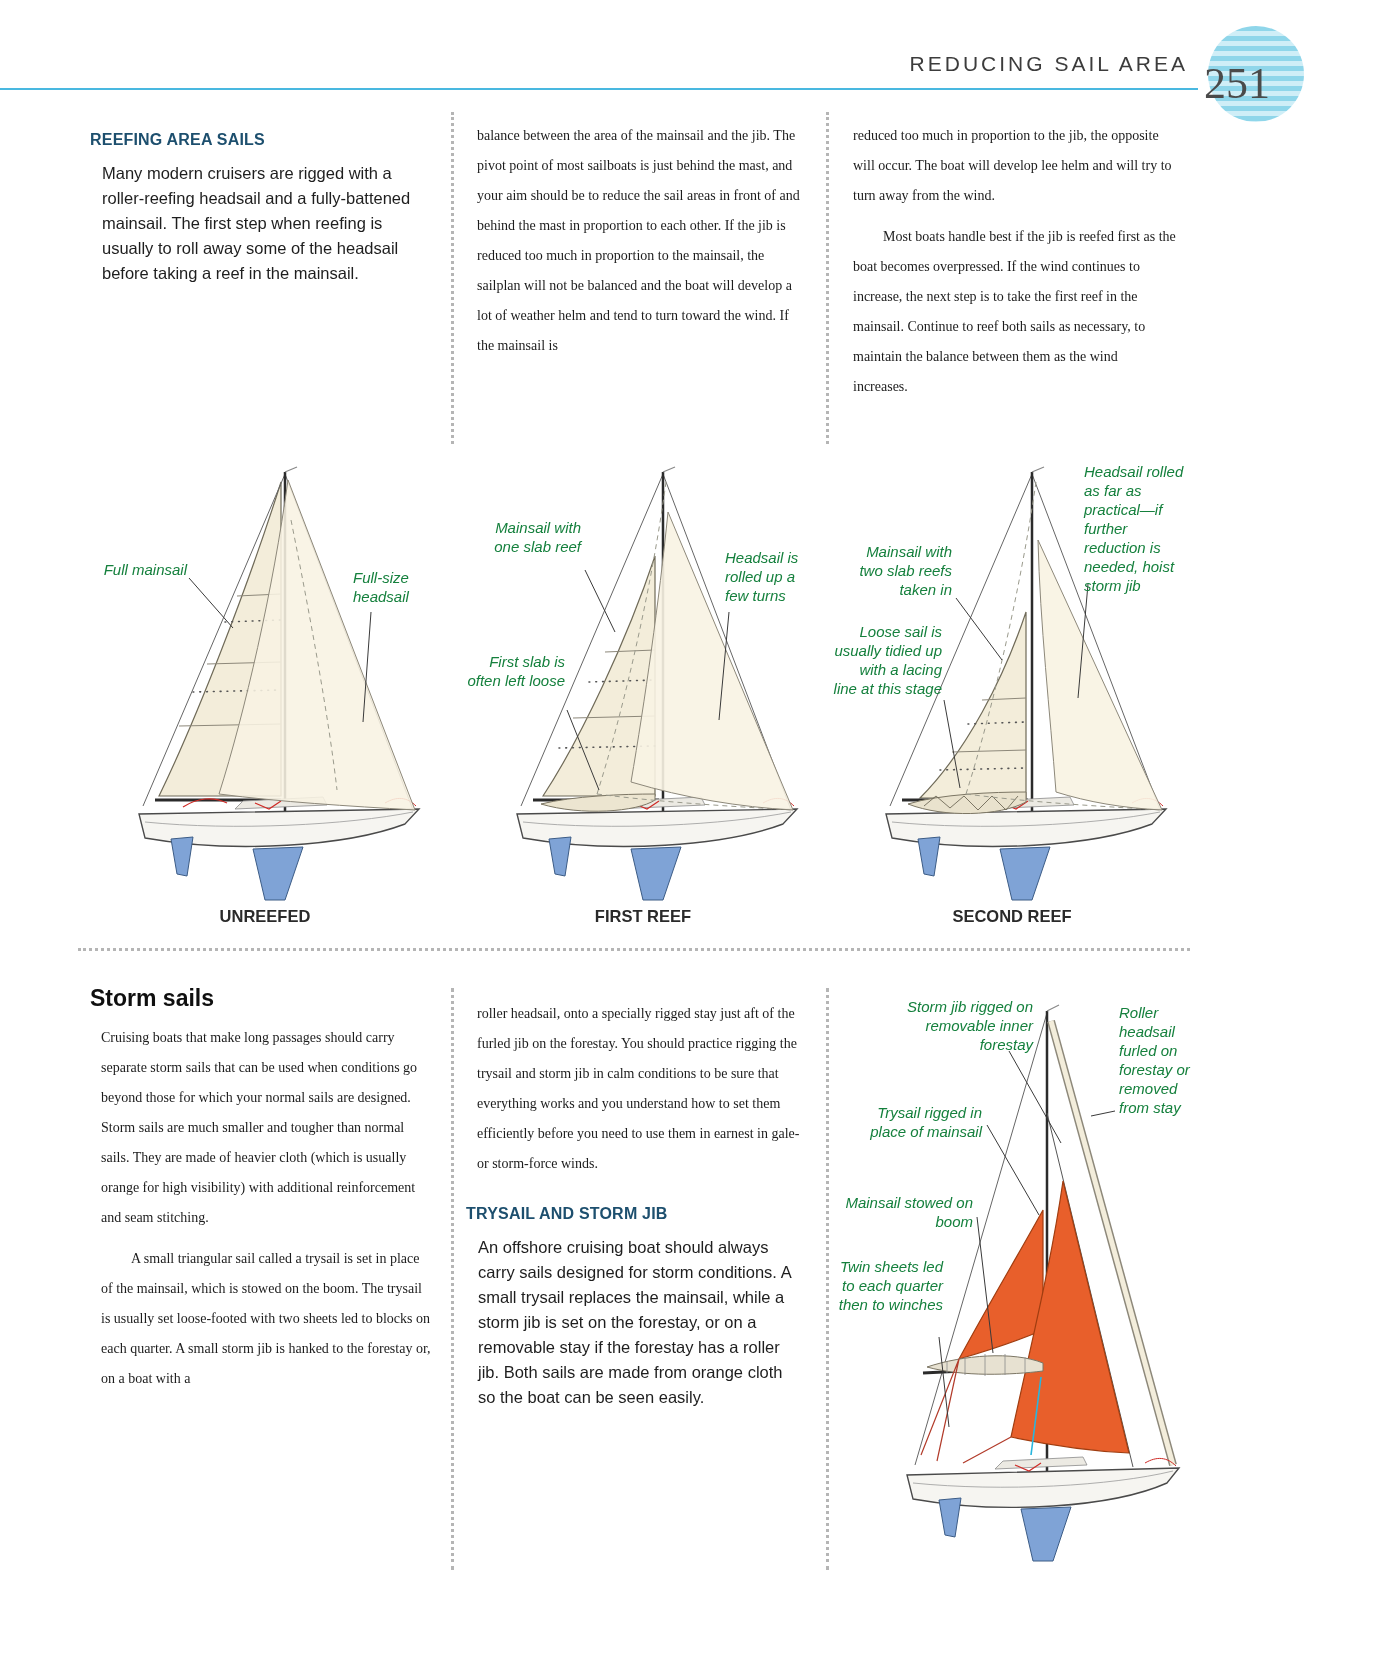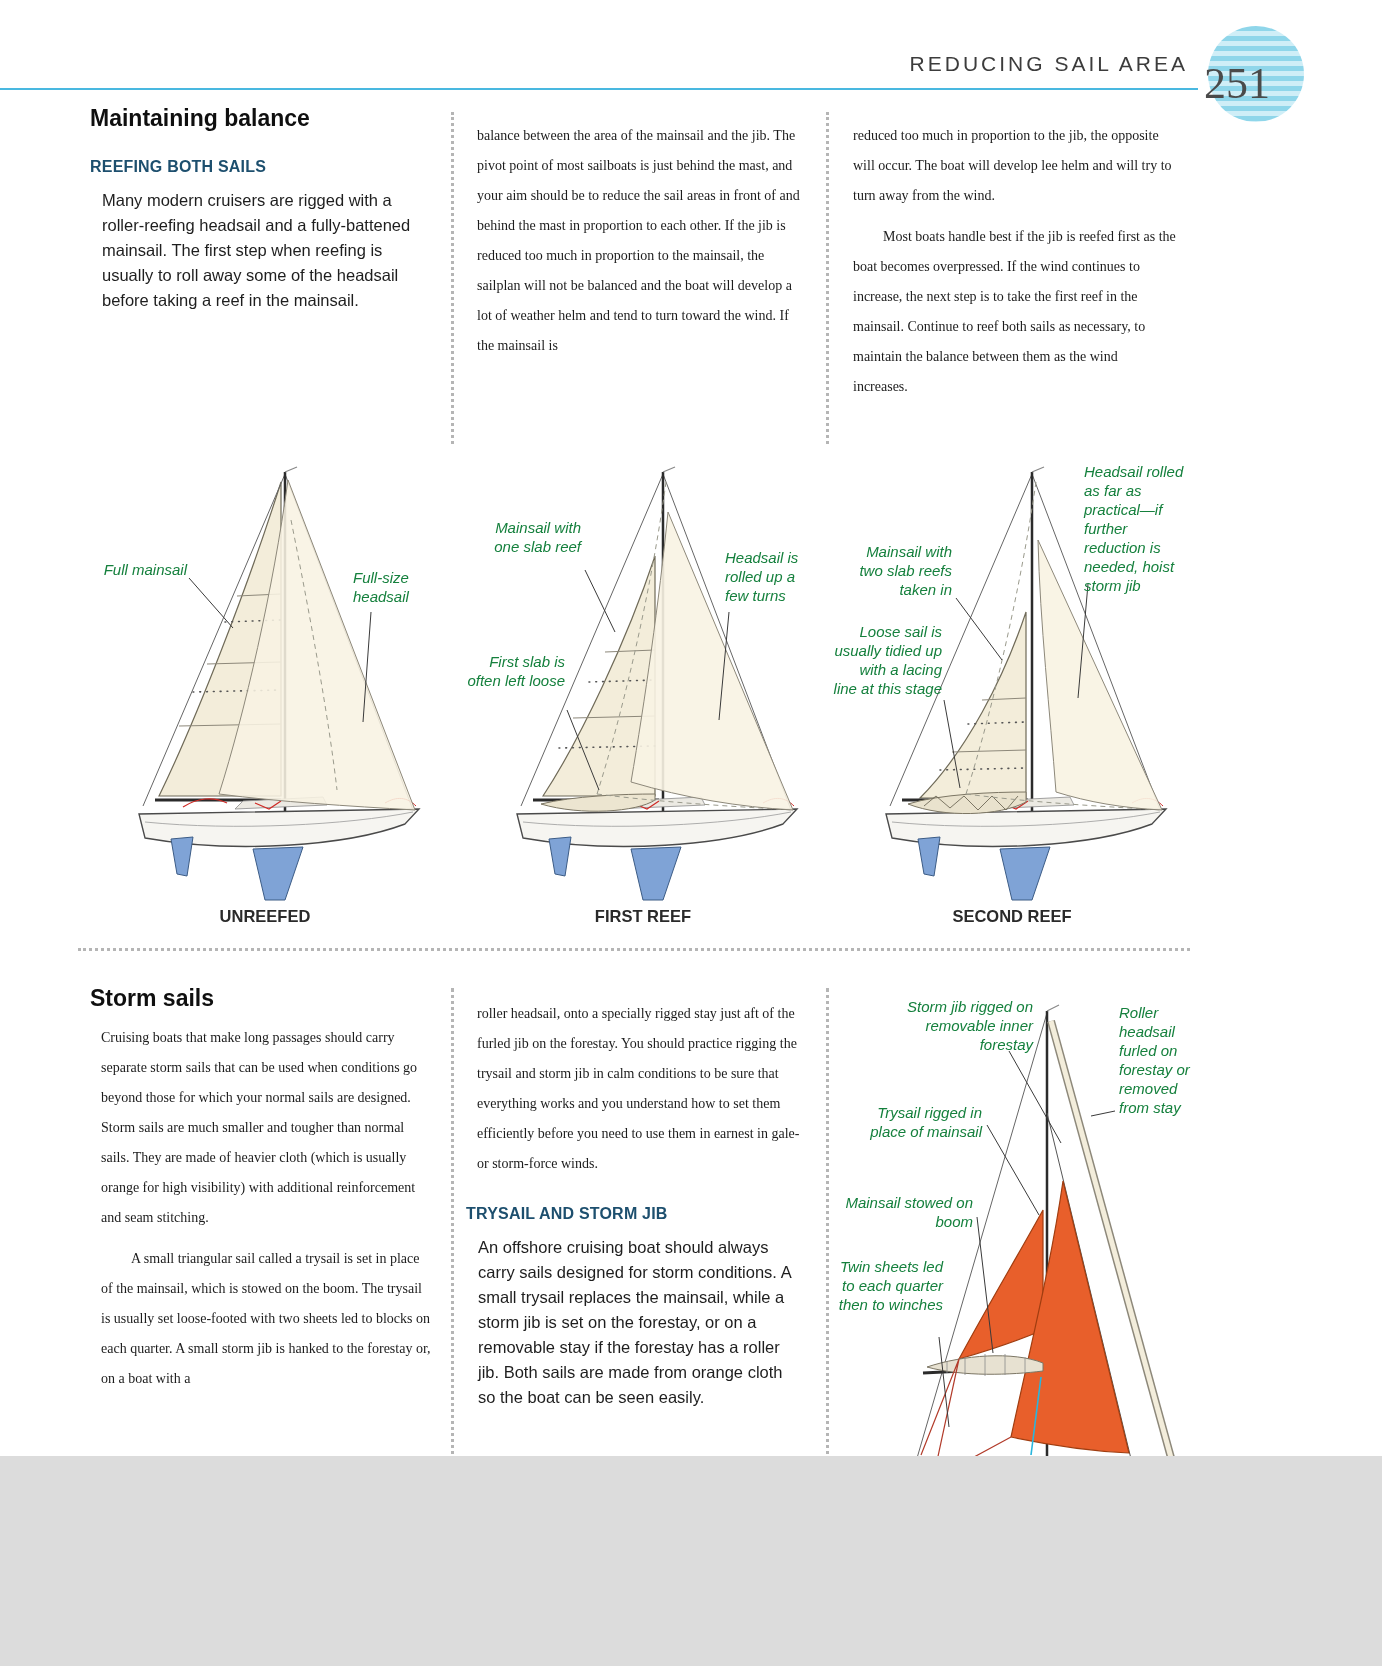--- a/index.html
+++ b/index.html
@@ -1,16 +1,16 @@
 <!DOCTYPE html>
 <html><head>
 <meta charset="utf-8">
 <style>
   html,body{margin:0;padding:0;background:#dcdcdc;}
-  .page{position:relative;width:1382px;height:1456px;background:#ffffff;margin:0 auto;overflow:hidden;
+  .page{position:relative;width:1382px;height:1666px;background:#ffffff;margin:0 auto;overflow:hidden;
         font-family:"Liberation Serif",serif;color:#1c1c1c;}
   .running-head{position:absolute;top:52px;right:194px;font-family:"Liberation Sans",sans-serif;
         font-size:21px;letter-spacing:3px;color:#3c3c3c;}
   .rule{position:absolute;top:88px;left:0;width:1198px;height:2px;background:#49b8e0;}
   .pagenum-disc{position:absolute;top:26px;left:1208px;width:96px;height:96px;border-radius:50%;
         background:repeating-linear-gradient(180deg,#8fd6ea 0 5px,#cfeef7 5px 10px);}
   .pagenum{position:absolute;top:58px;left:1204px;font-family:"Liberation Serif",serif;
         font-size:44px;color:#4a4a4a;}
   .col{position:absolute;}
   .h-section{font-family:"Liberation Sans",sans-serif;font-weight:bold;font-size:23px;color:#0f0f0f;margin:0 0 10px 0;}
@@ -52,22 +52,21 @@
       </g>
     </defs>
   </svg>
 
   <div class="running-head">REDUCING SAIL AREA</div>
   <div class="rule"></div>
   <div class="pagenum-disc"></div>
   <div class="pagenum">251</div>
 
   <div class="col" style="left:90px;top:105px;width:352px;">
-    <h2 class="h-section">Maintaining balance</h2>
-    <div class="subhead">REEFING BOTH SAILS</div>
+    <div class="subhead">REEFING AREA SAILS</div>
     <p class="sans">Many modern cruisers are rigged with a roller-reefing headsail and a fully-battened mainsail. The first step when reefing is usually to roll away some of the headsail before taking a reef in the mainsail.</p>
   </div>
 
   <div class="vsep" style="left:451px;top:112px;height:332px;"></div>
 
   <div class="col" style="left:466px;top:110px;width:345px;">
     <p class="body">balance between the area of the mainsail and the jib. The pivot point of most sailboats is just behind the mast, and your aim should be to reduce the sail areas in front of and behind the mast in proportion to each other. If the jib is reduced too much in proportion to the mainsail, the sailplan will not be balanced and the boat will develop a lot of weather helm and tend to turn toward the wind. If the mainsail is</p>
   </div>
 
   <div class="vsep" style="left:826px;top:112px;height:332px;"></div>

